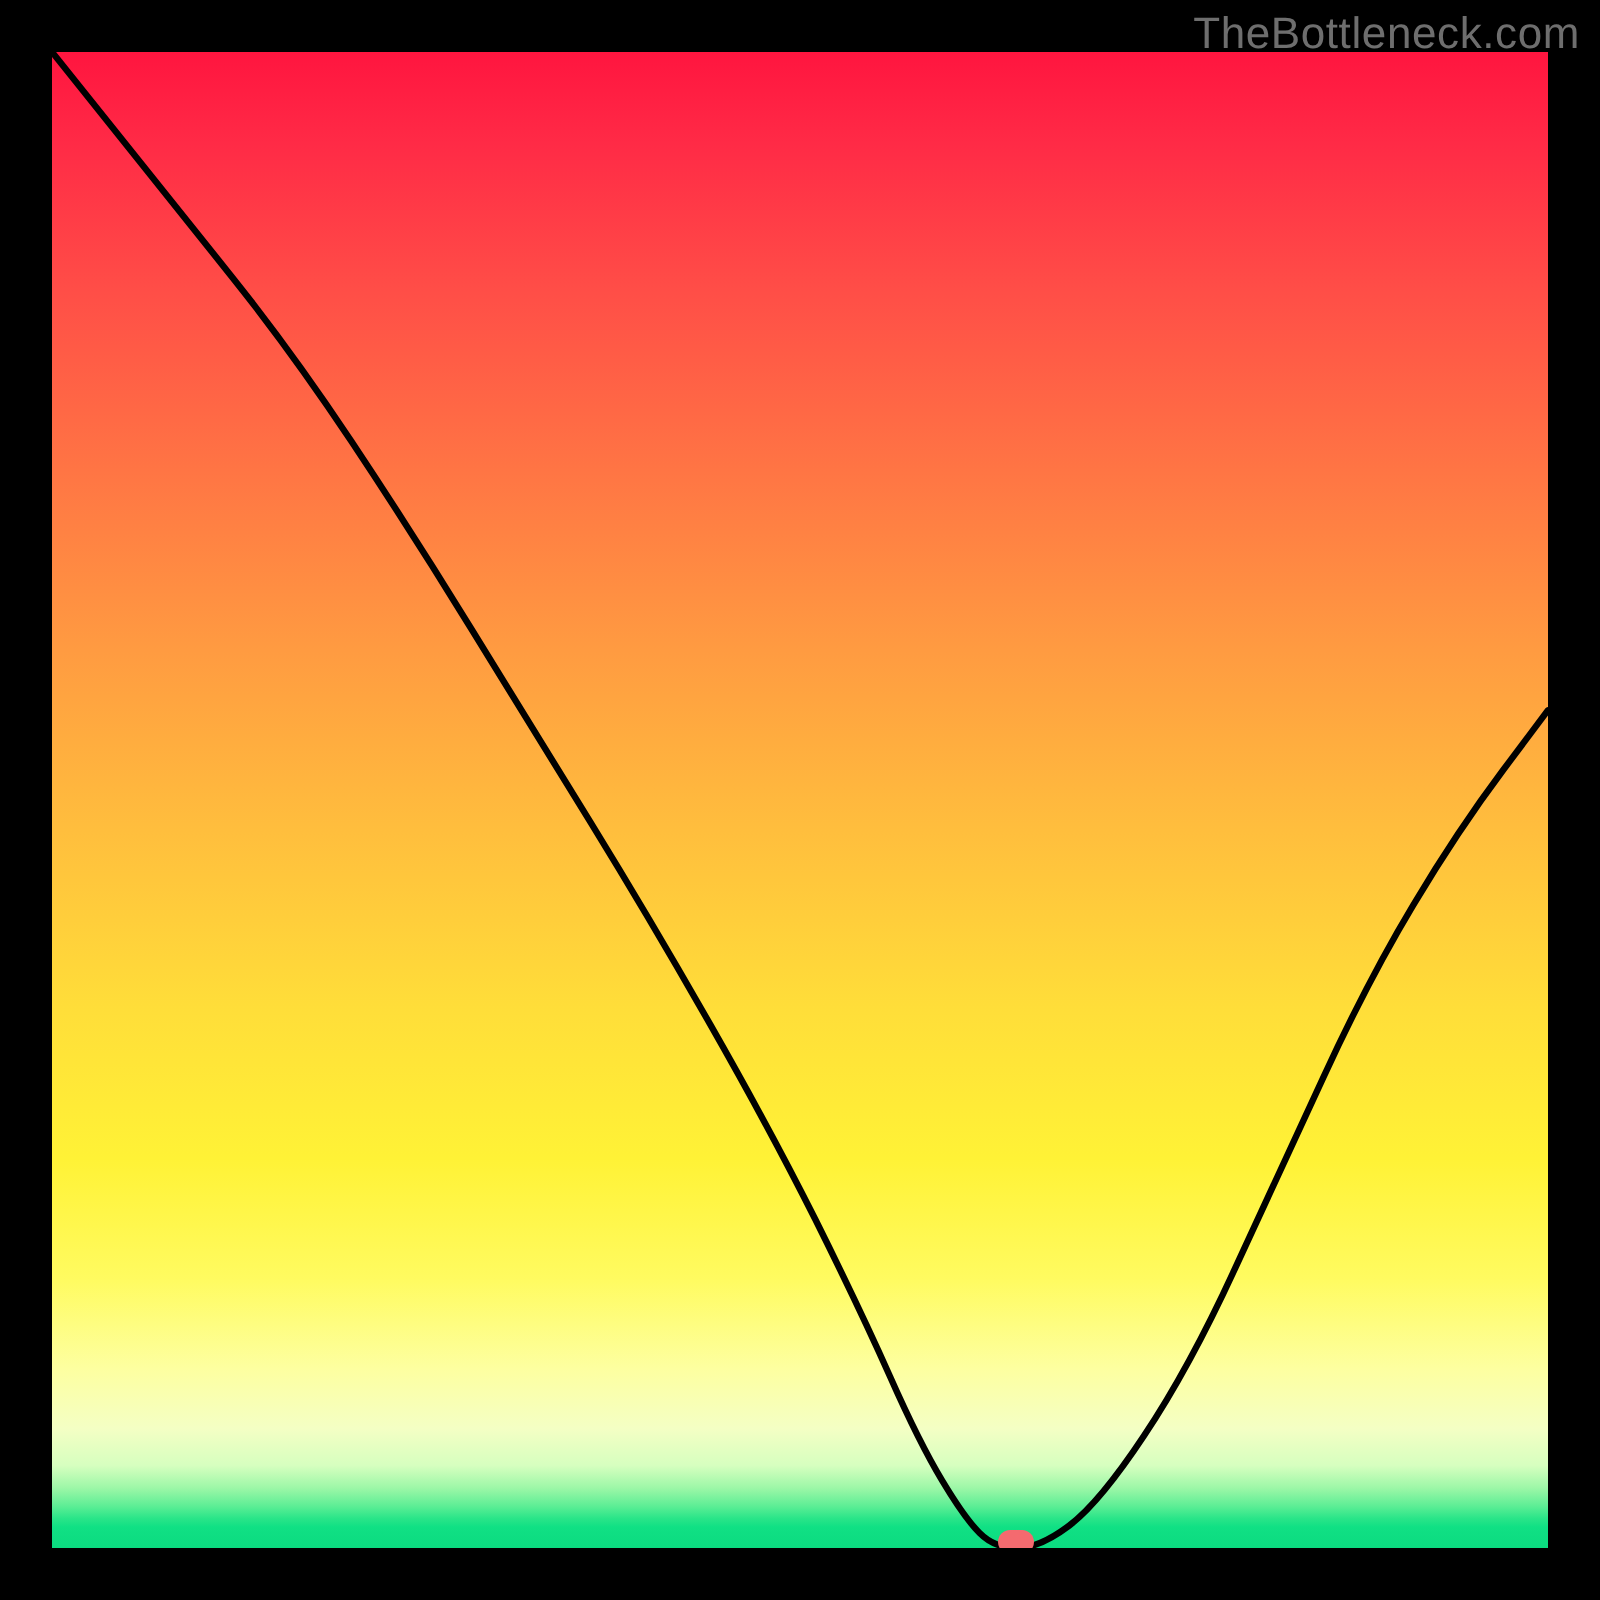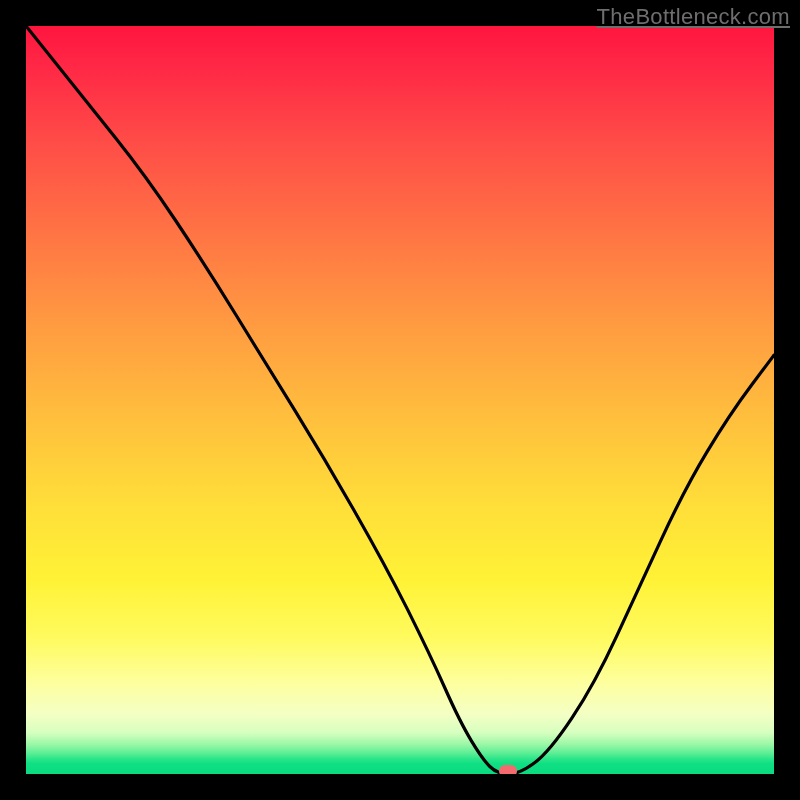--- a/index.html
+++ b/index.html
@@ -19,21 +19,20 @@
   }
   .watermark {
     position: absolute;
     top: 4px;
     right: 10px;
     color: #6e6e6e;
     font-size: 22px;
     font-weight: 500;
     letter-spacing: 0.3px;
     z-index: 20;
-    text-decoration: underline;
   }
   .plot-area {
     position: absolute;
     left: 26px;
     top: 26px;
     width: 748px;
     height: 748px;
     overflow: hidden;
   }
   

